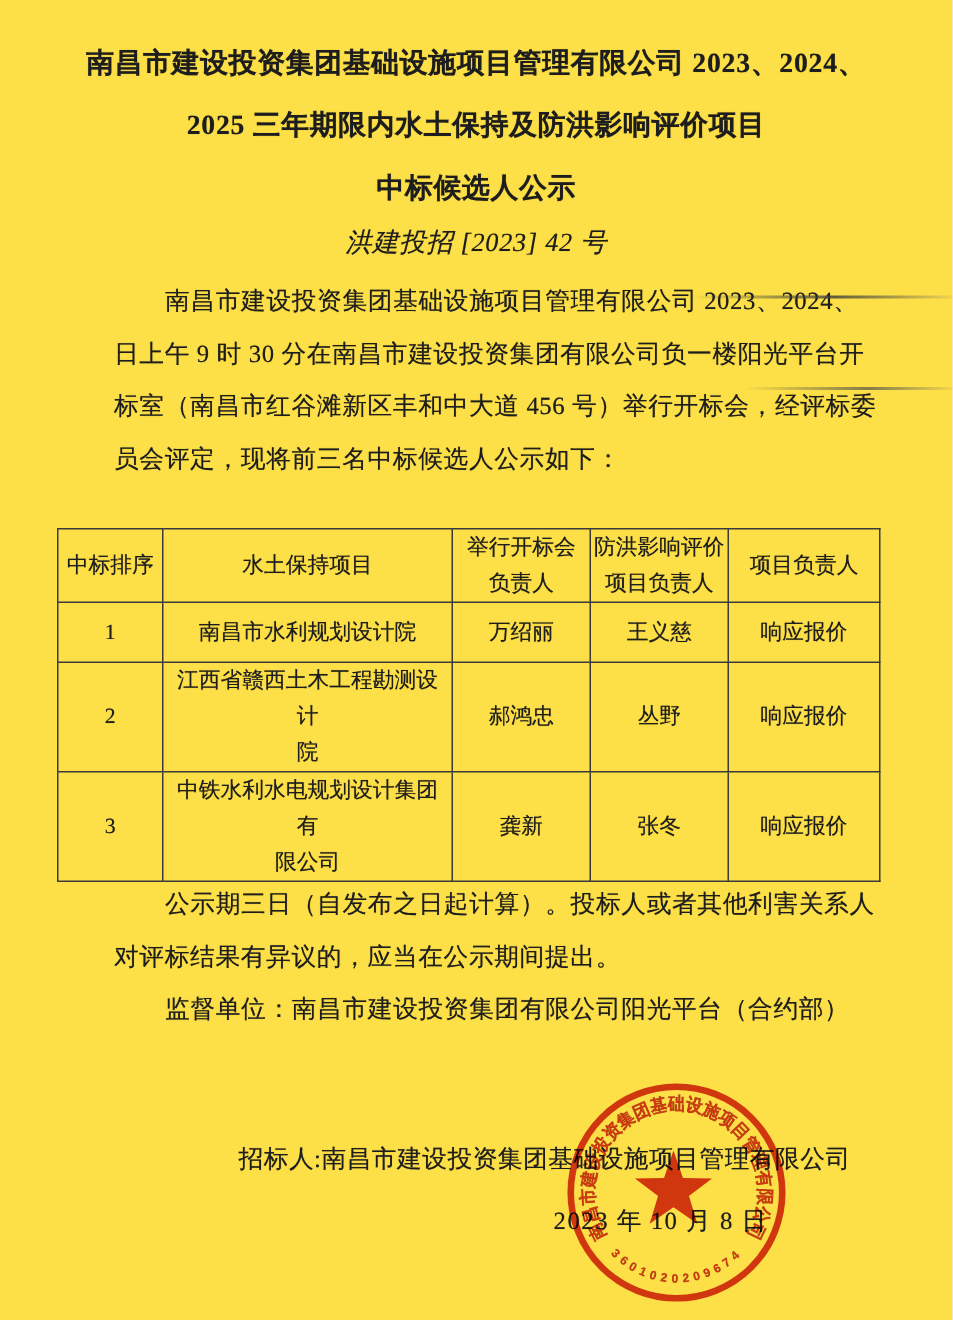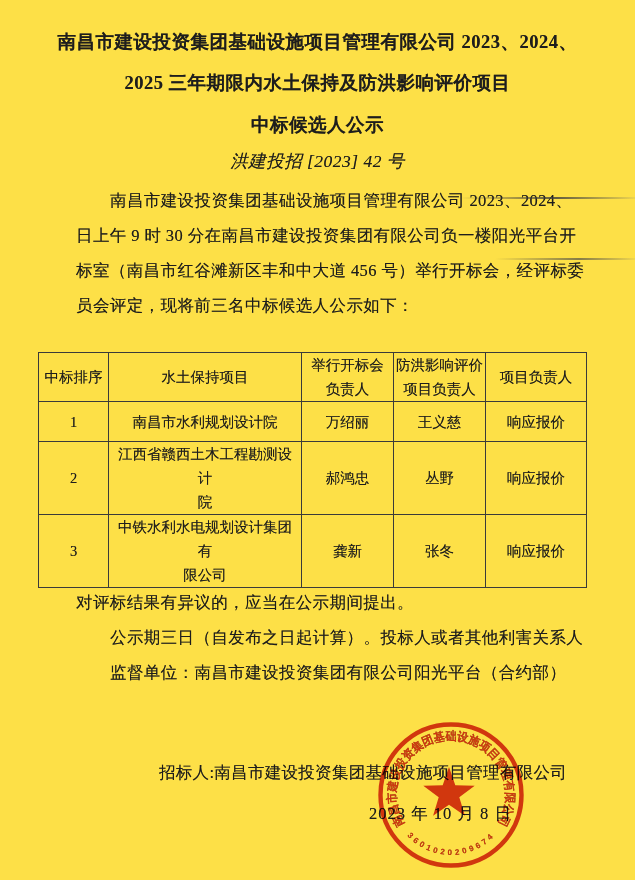--- a/index.html
+++ b/index.html
@@ -94,22 +94,22 @@
       <td>中铁水利水电规划设计集团有
 限公司</td>
       <td>龚新</td>
       <td>张冬</td>
       <td>响应报价</td>
     </tr>
   </tbody>
     </table>
 
   <div class="close-block">
+    <div class="ln indent">公示期三日（自发布之日起计算）。投标人或者其他利害关系人</div>
     <div class="ln">对评标结果有异议的，应当在公示期间提出。</div>
-    <div class="ln indent">公示期三日（自发布之日起计算）。投标人或者其他利害关系人</div>
     <div class="ln indent">监督单位：南昌市建设投资集团有限公司阳光平台（合约部）</div>
   </div>
 
   <div class="tenderer">招标人:南昌市建设投资集团基础设施项目管理有限公司</div>
   <div class="date-line">2023 年 10 月 8 日</div>
 
   <svg class="seal" viewBox="0 0 154 154" style="color: rgb(207, 45, 32);">
     <defs>
       <path id="sealArc" d="M 30.4,106.1 A 55,55 0 1 1 123.6,106.1" fill="none"></path>
       <path id="sealBottom" d="M 33.1,117.9 A 60,60 0 0 0 120.9,117.9" fill="none"></path>

